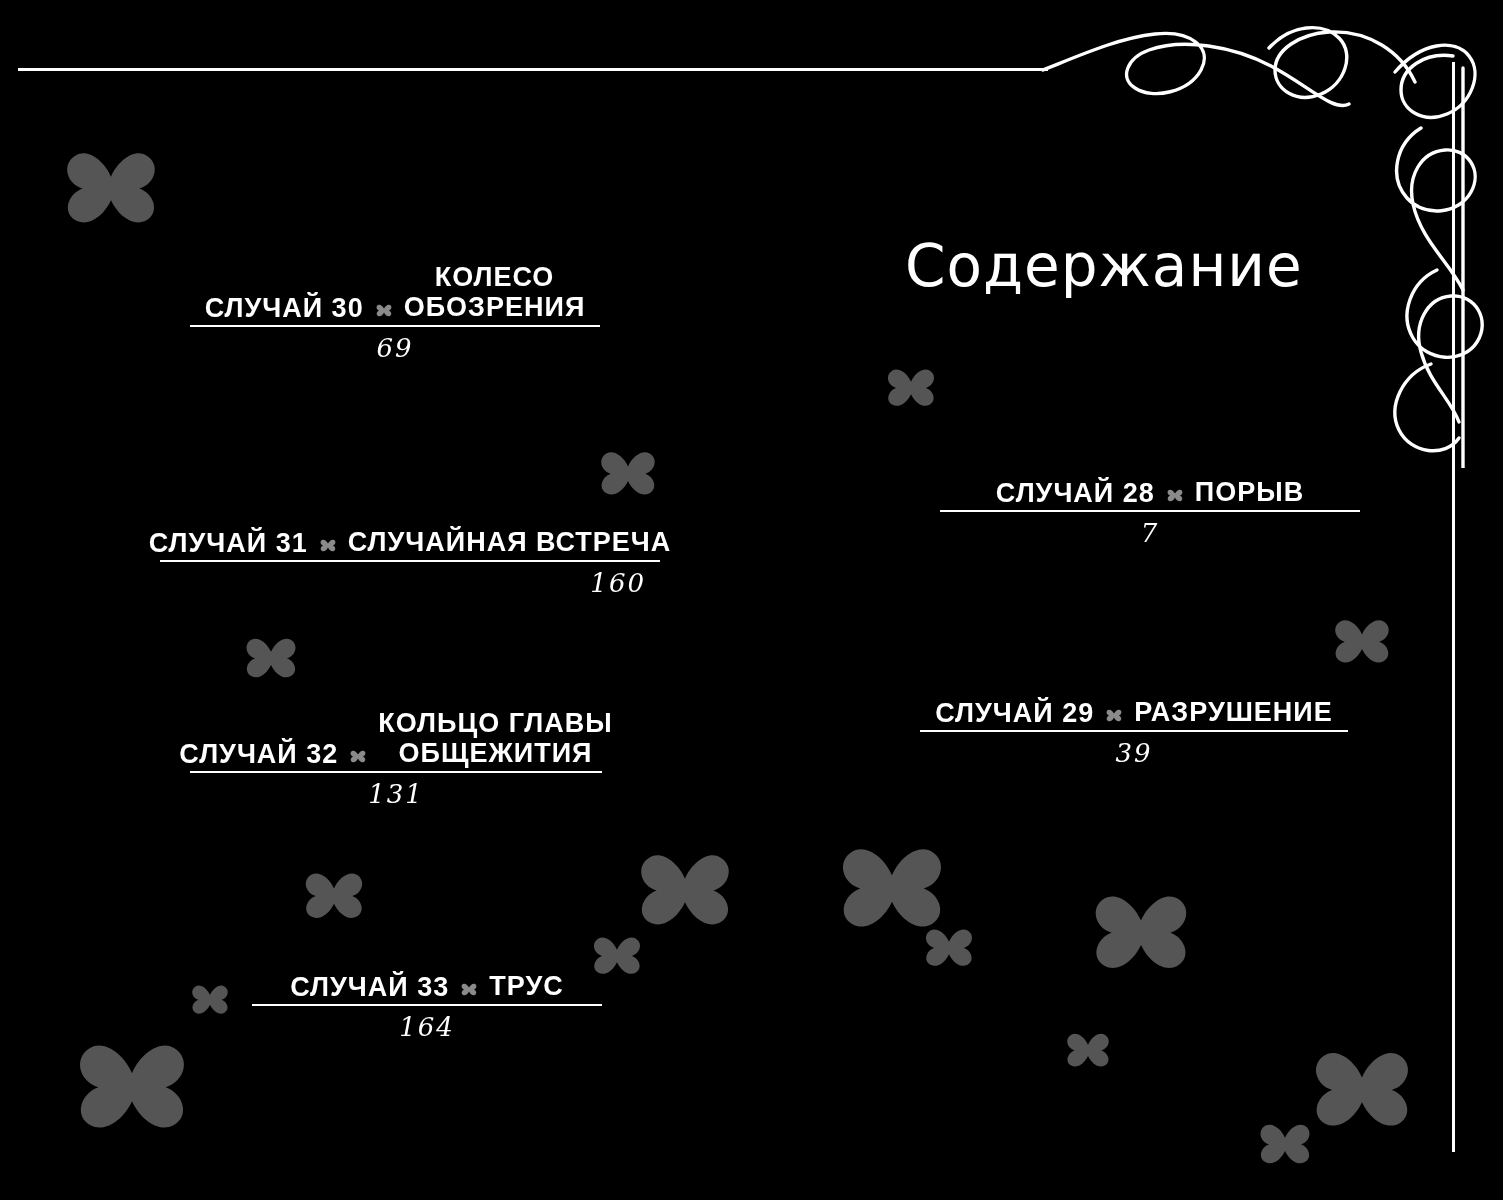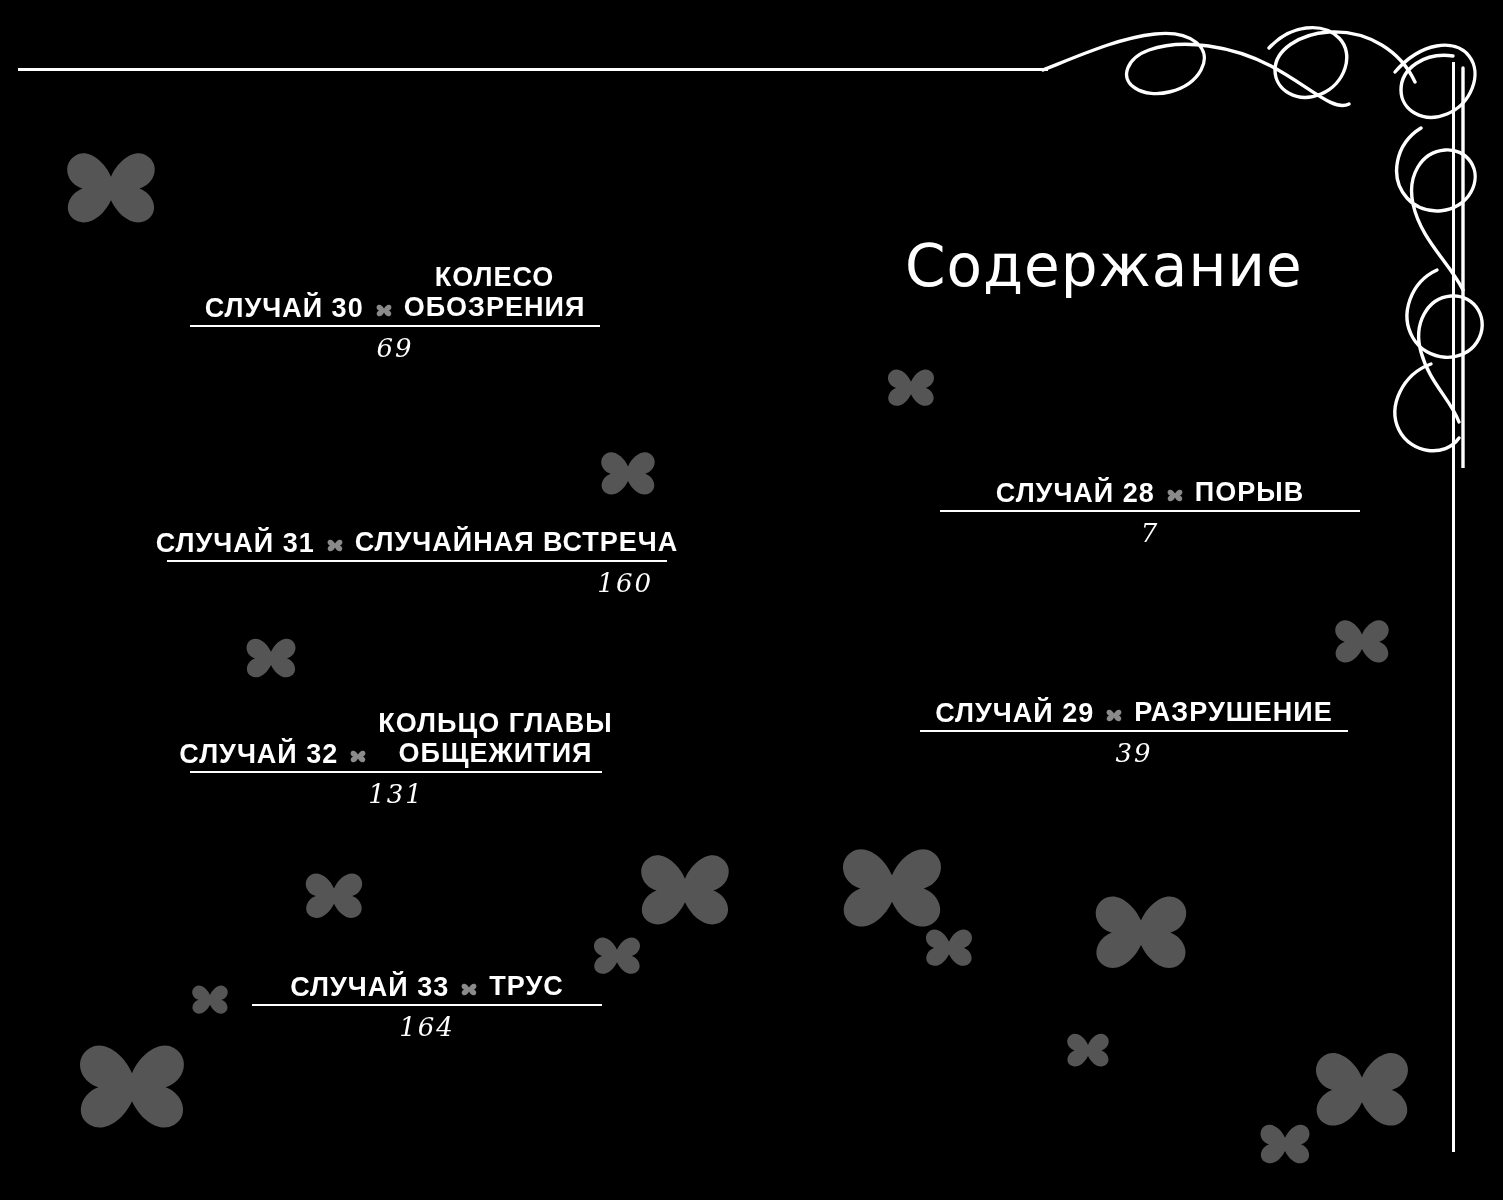--- a/index.html
+++ b/index.html
@@ -225,21 +225,21 @@
         </svg>
       </div>
       <div class="title two-line">
         <div>КОЛЕСО</div>
         <div>ОБОЗРЕНИЯ</div>
       </div>
     </div>
     <div class="page-num pn-center">69</div>
   </div>
 
-  <div class="entry" style="left:167px; top:528px; width:500px;">
+  <div class="entry" style="left:160px; top:528px; width:500px;">
     <div class="row">
       <div class="case">СЛУЧАЙ 31</div>
       <div class="mini-clover">
         <svg width="20" height="20" viewBox="0 0 100 100">
           <path fill="#8a8a8a" d="M50 48 C44 34 30 24 20 30 C8 37 12 54 26 58 C14 62 8 78 20 85 C31 91 44 81 50 68 C56 81 69 91 80 85 C92 78 86 62 74 58 C88 54 92 37 80 30 C70 24 56 34 50 48 Z"></path>
         </svg>
       </div>
       <div class="title">СЛУЧАЙНАЯ  ВСТРЕЧА</div>
     </div>
     <div class="page-num pn-right">160</div>

